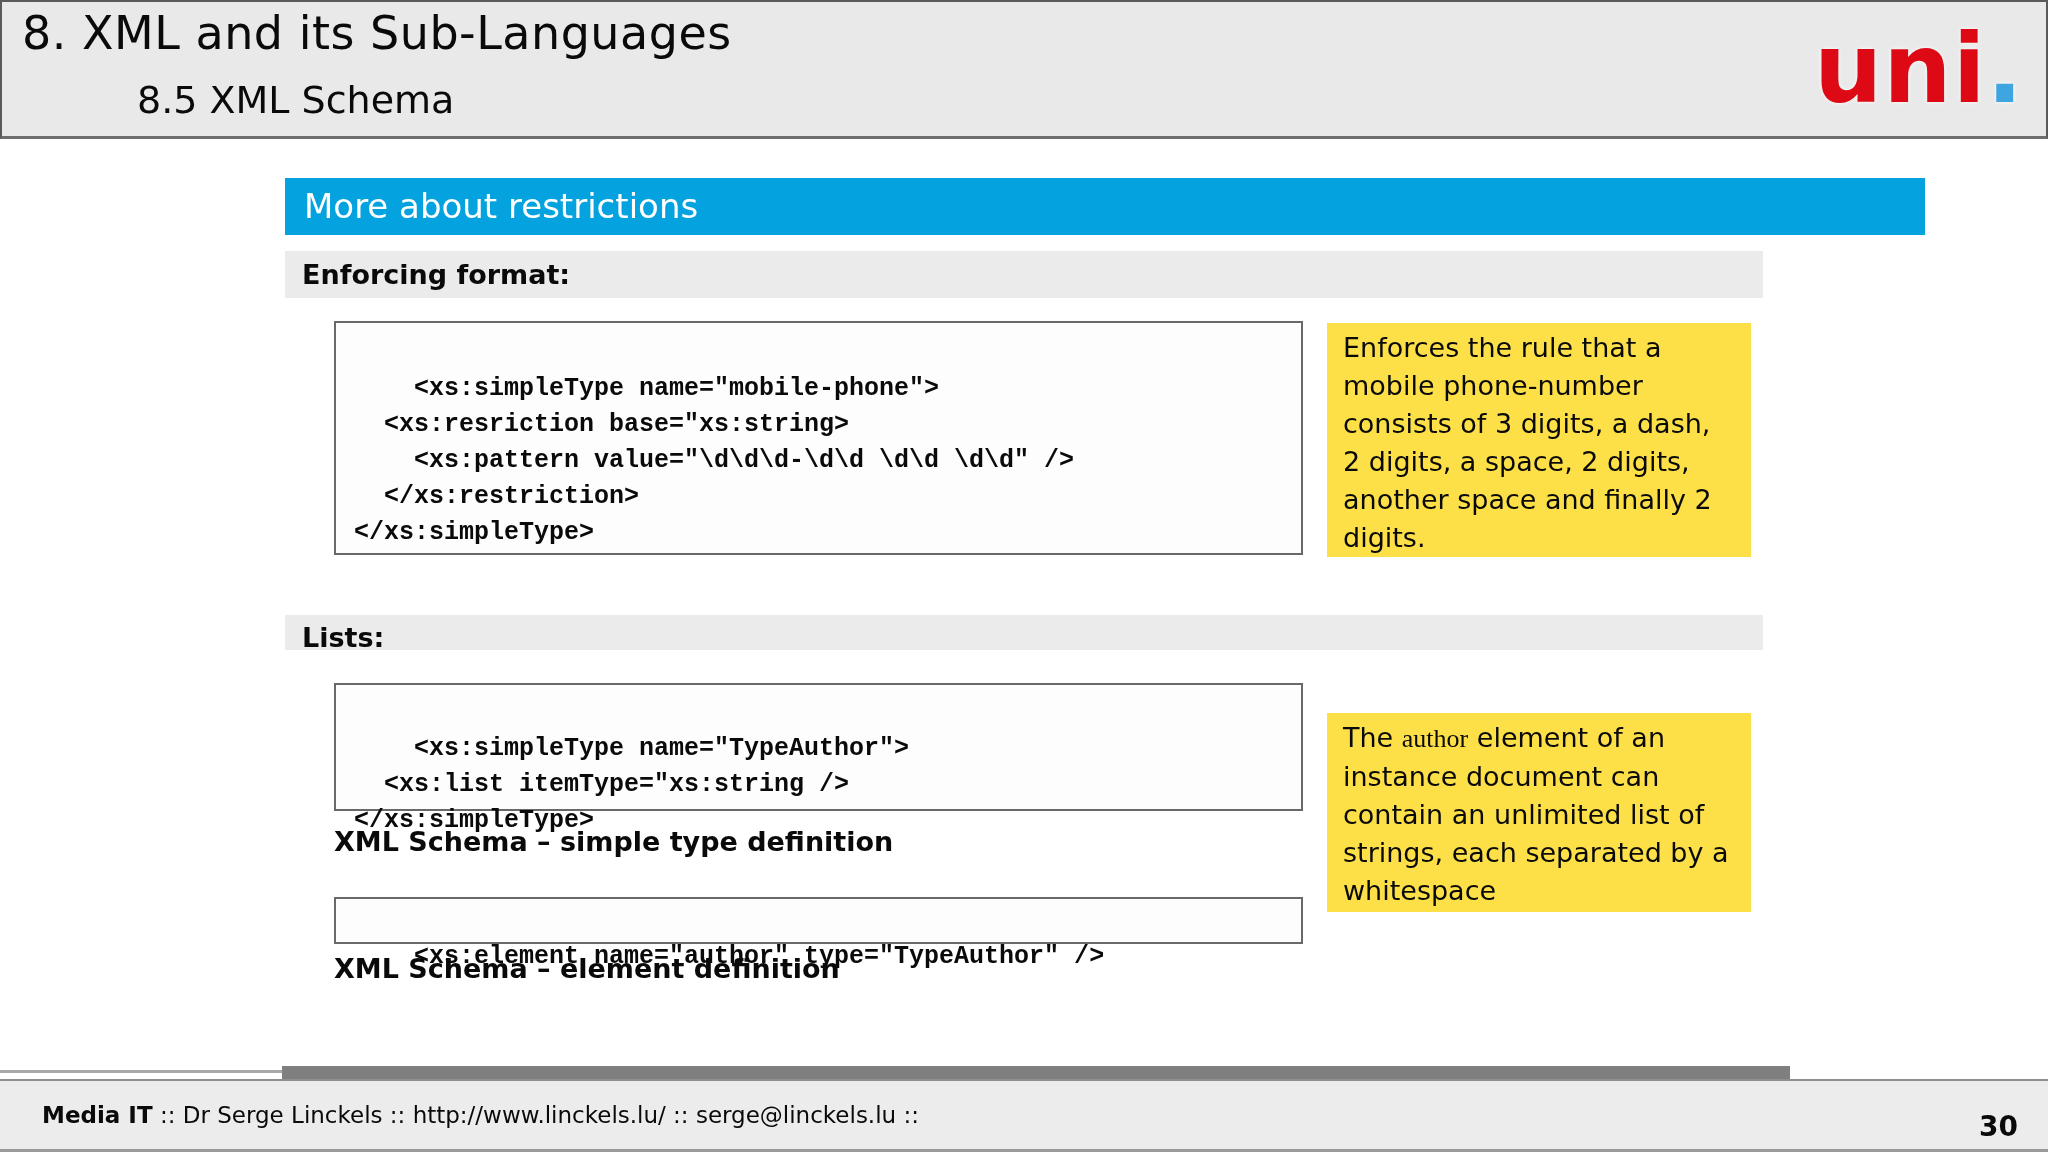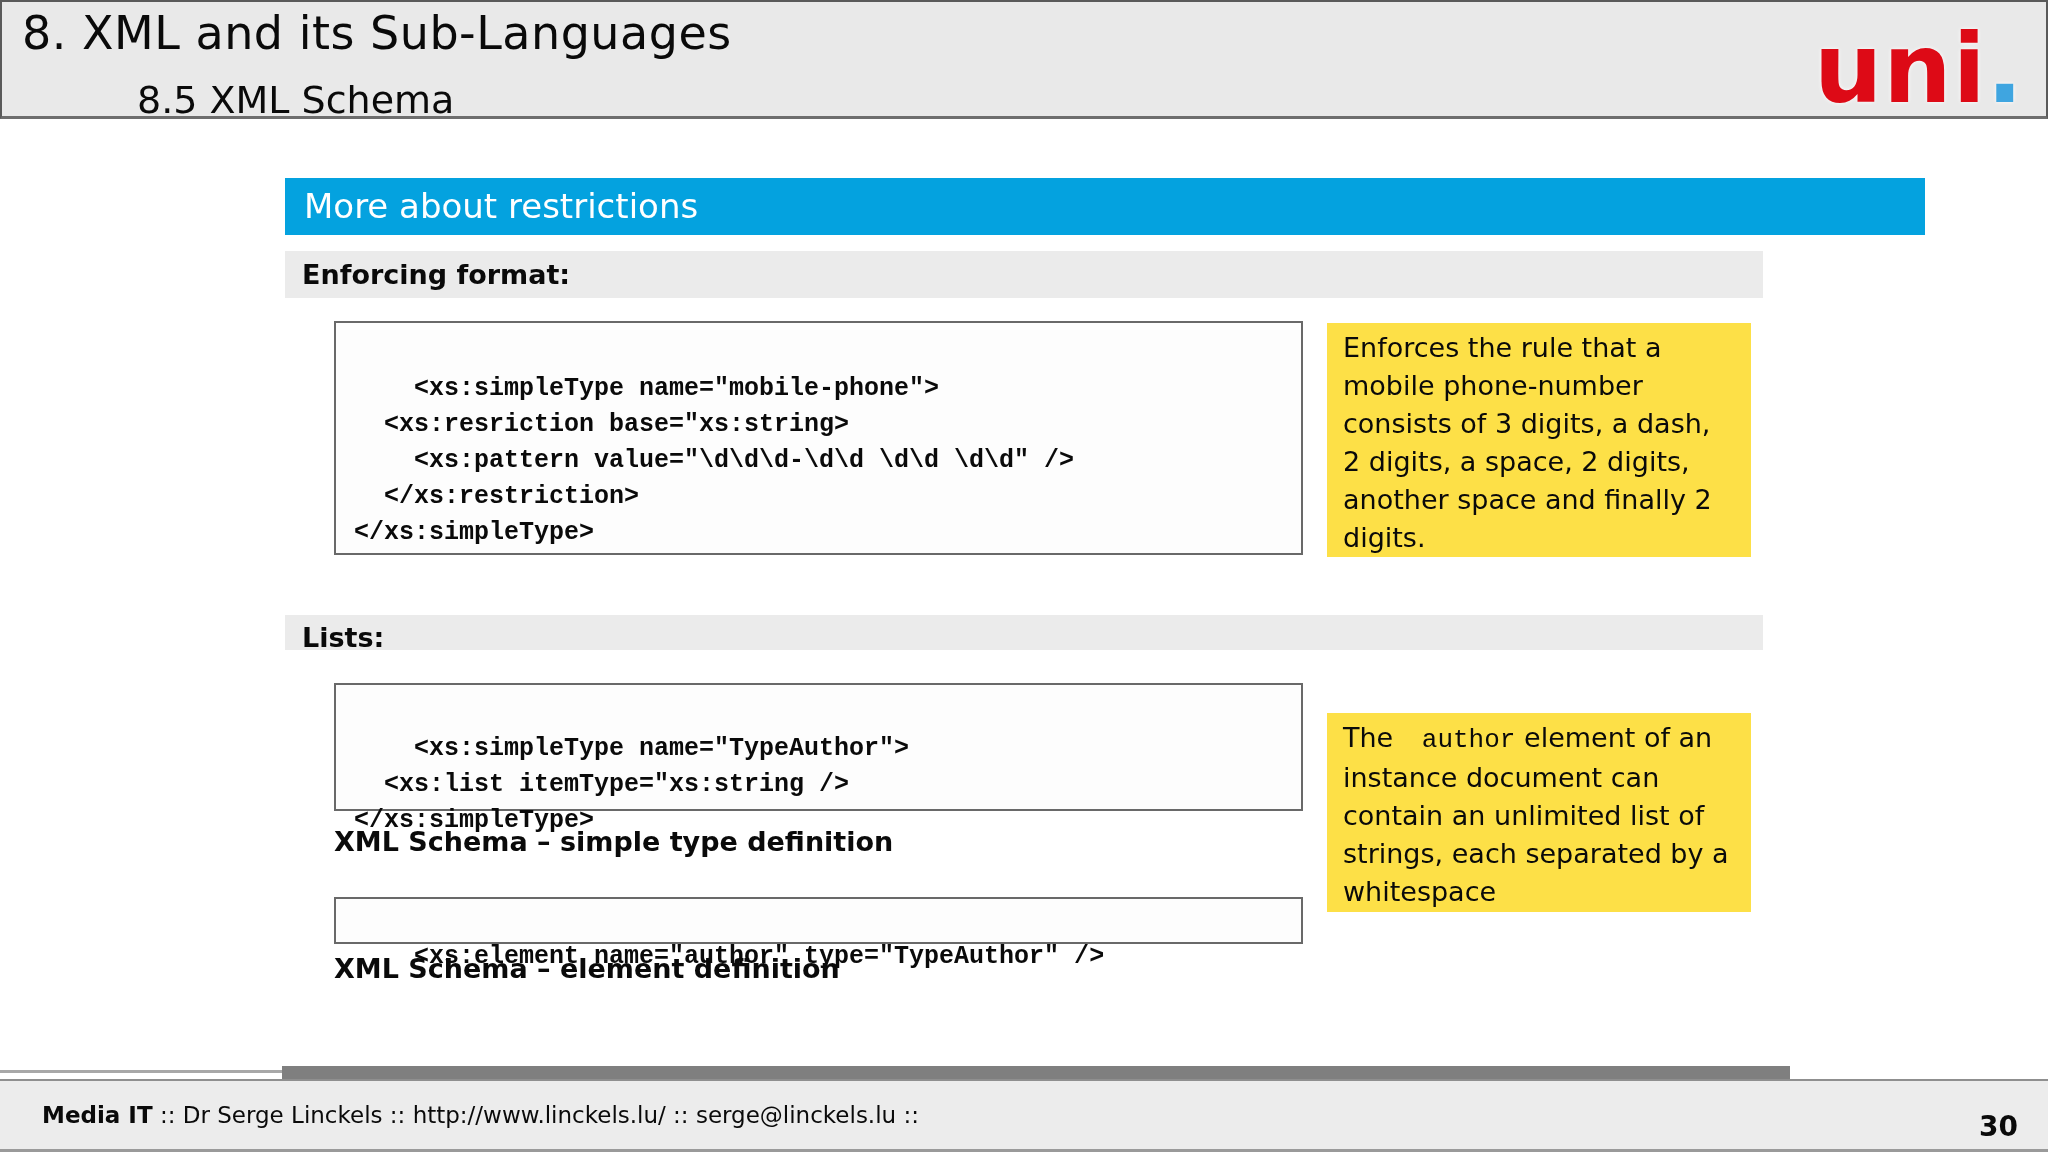--- a/index.html
+++ b/index.html
@@ -5,21 +5,21 @@
   html,body{margin:0;padding:0;}
   body{
     width:2048px;height:1152px;position:relative;background:#ffffff;
     font-family:"DejaVu Sans","Liberation Sans",sans-serif;color:#0a0a0a;
     overflow:hidden;
   }
   *{box-sizing:border-box;}
 
   
   .header{
-    position:absolute;left:0;top:0;width:2048px;height:119px;
+    position:absolute;left:0;top:0;width:2048px;height:139px;
     background:var(--header_gray,#e9e9e9);
     border:2px solid #5a5a5a;border-bottom:3px solid #6e6e6e;
   }
   .page-title{
     position:absolute;left:20px;top:4px;font-size:46px;letter-spacing:0.5px;
   }
   .page-subtitle{
     position:absolute;left:135px;top:76px;font-size:38px;
   }
   .logo{
@@ -56,23 +56,22 @@
   .code-box-2{top:683px;height:128px;padding-top:10px;}
   .code-box-3{top:897px;height:47px;padding-top:4px;}
 
   .note-box{
     position:absolute;left:1327px;width:424px;
     background:#fde047;font-size:27px;line-height:38px;padding:6px 16px;
   }
   .note-box-1{top:323px;height:234px;}
   .note-box-2{top:713px;height:199px;}
   .inline-code{
-    font-family:Liberation Mono, monospace;
+    font-family:Liberation Serif, serif;
     font-size:26px;
-    margin-left:20px;
   }
 
   .caption{
     position:absolute;left:334px;width:969px;text-align:left;
     font-weight:bold;font-size:27px;
   }
   .caption-1{top:826px;}
   .caption-2{top:953px;}
 
   

